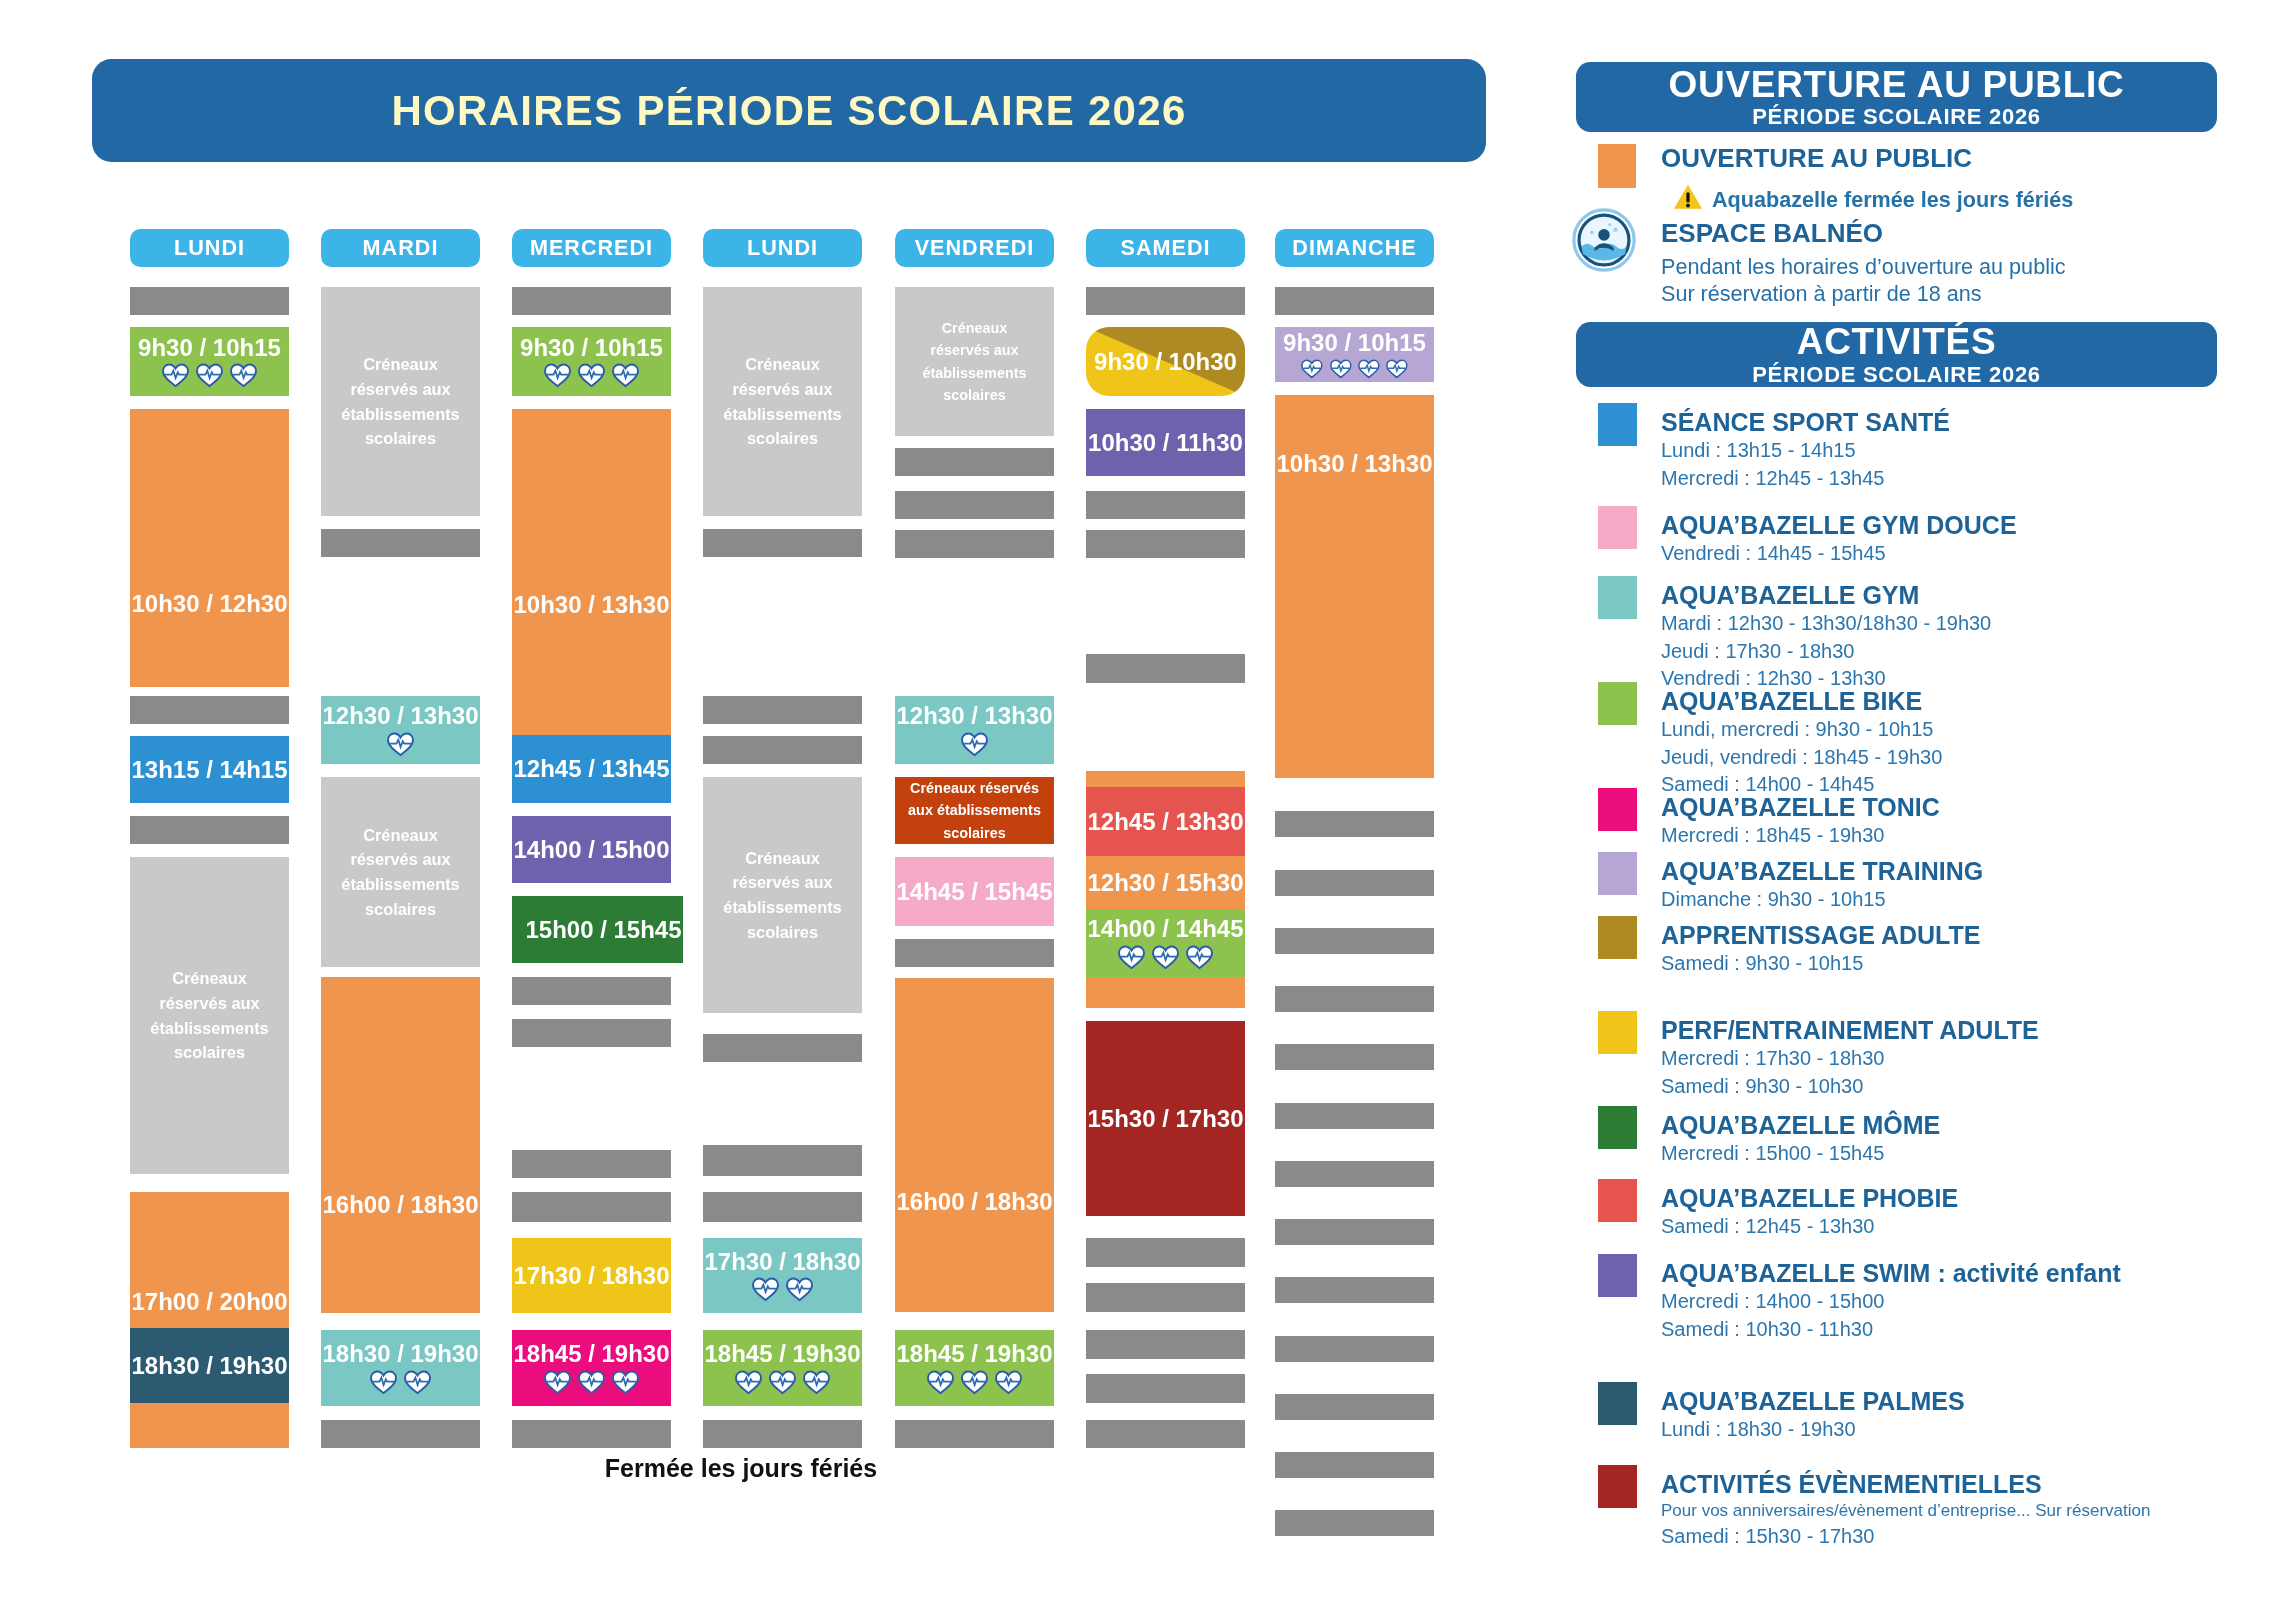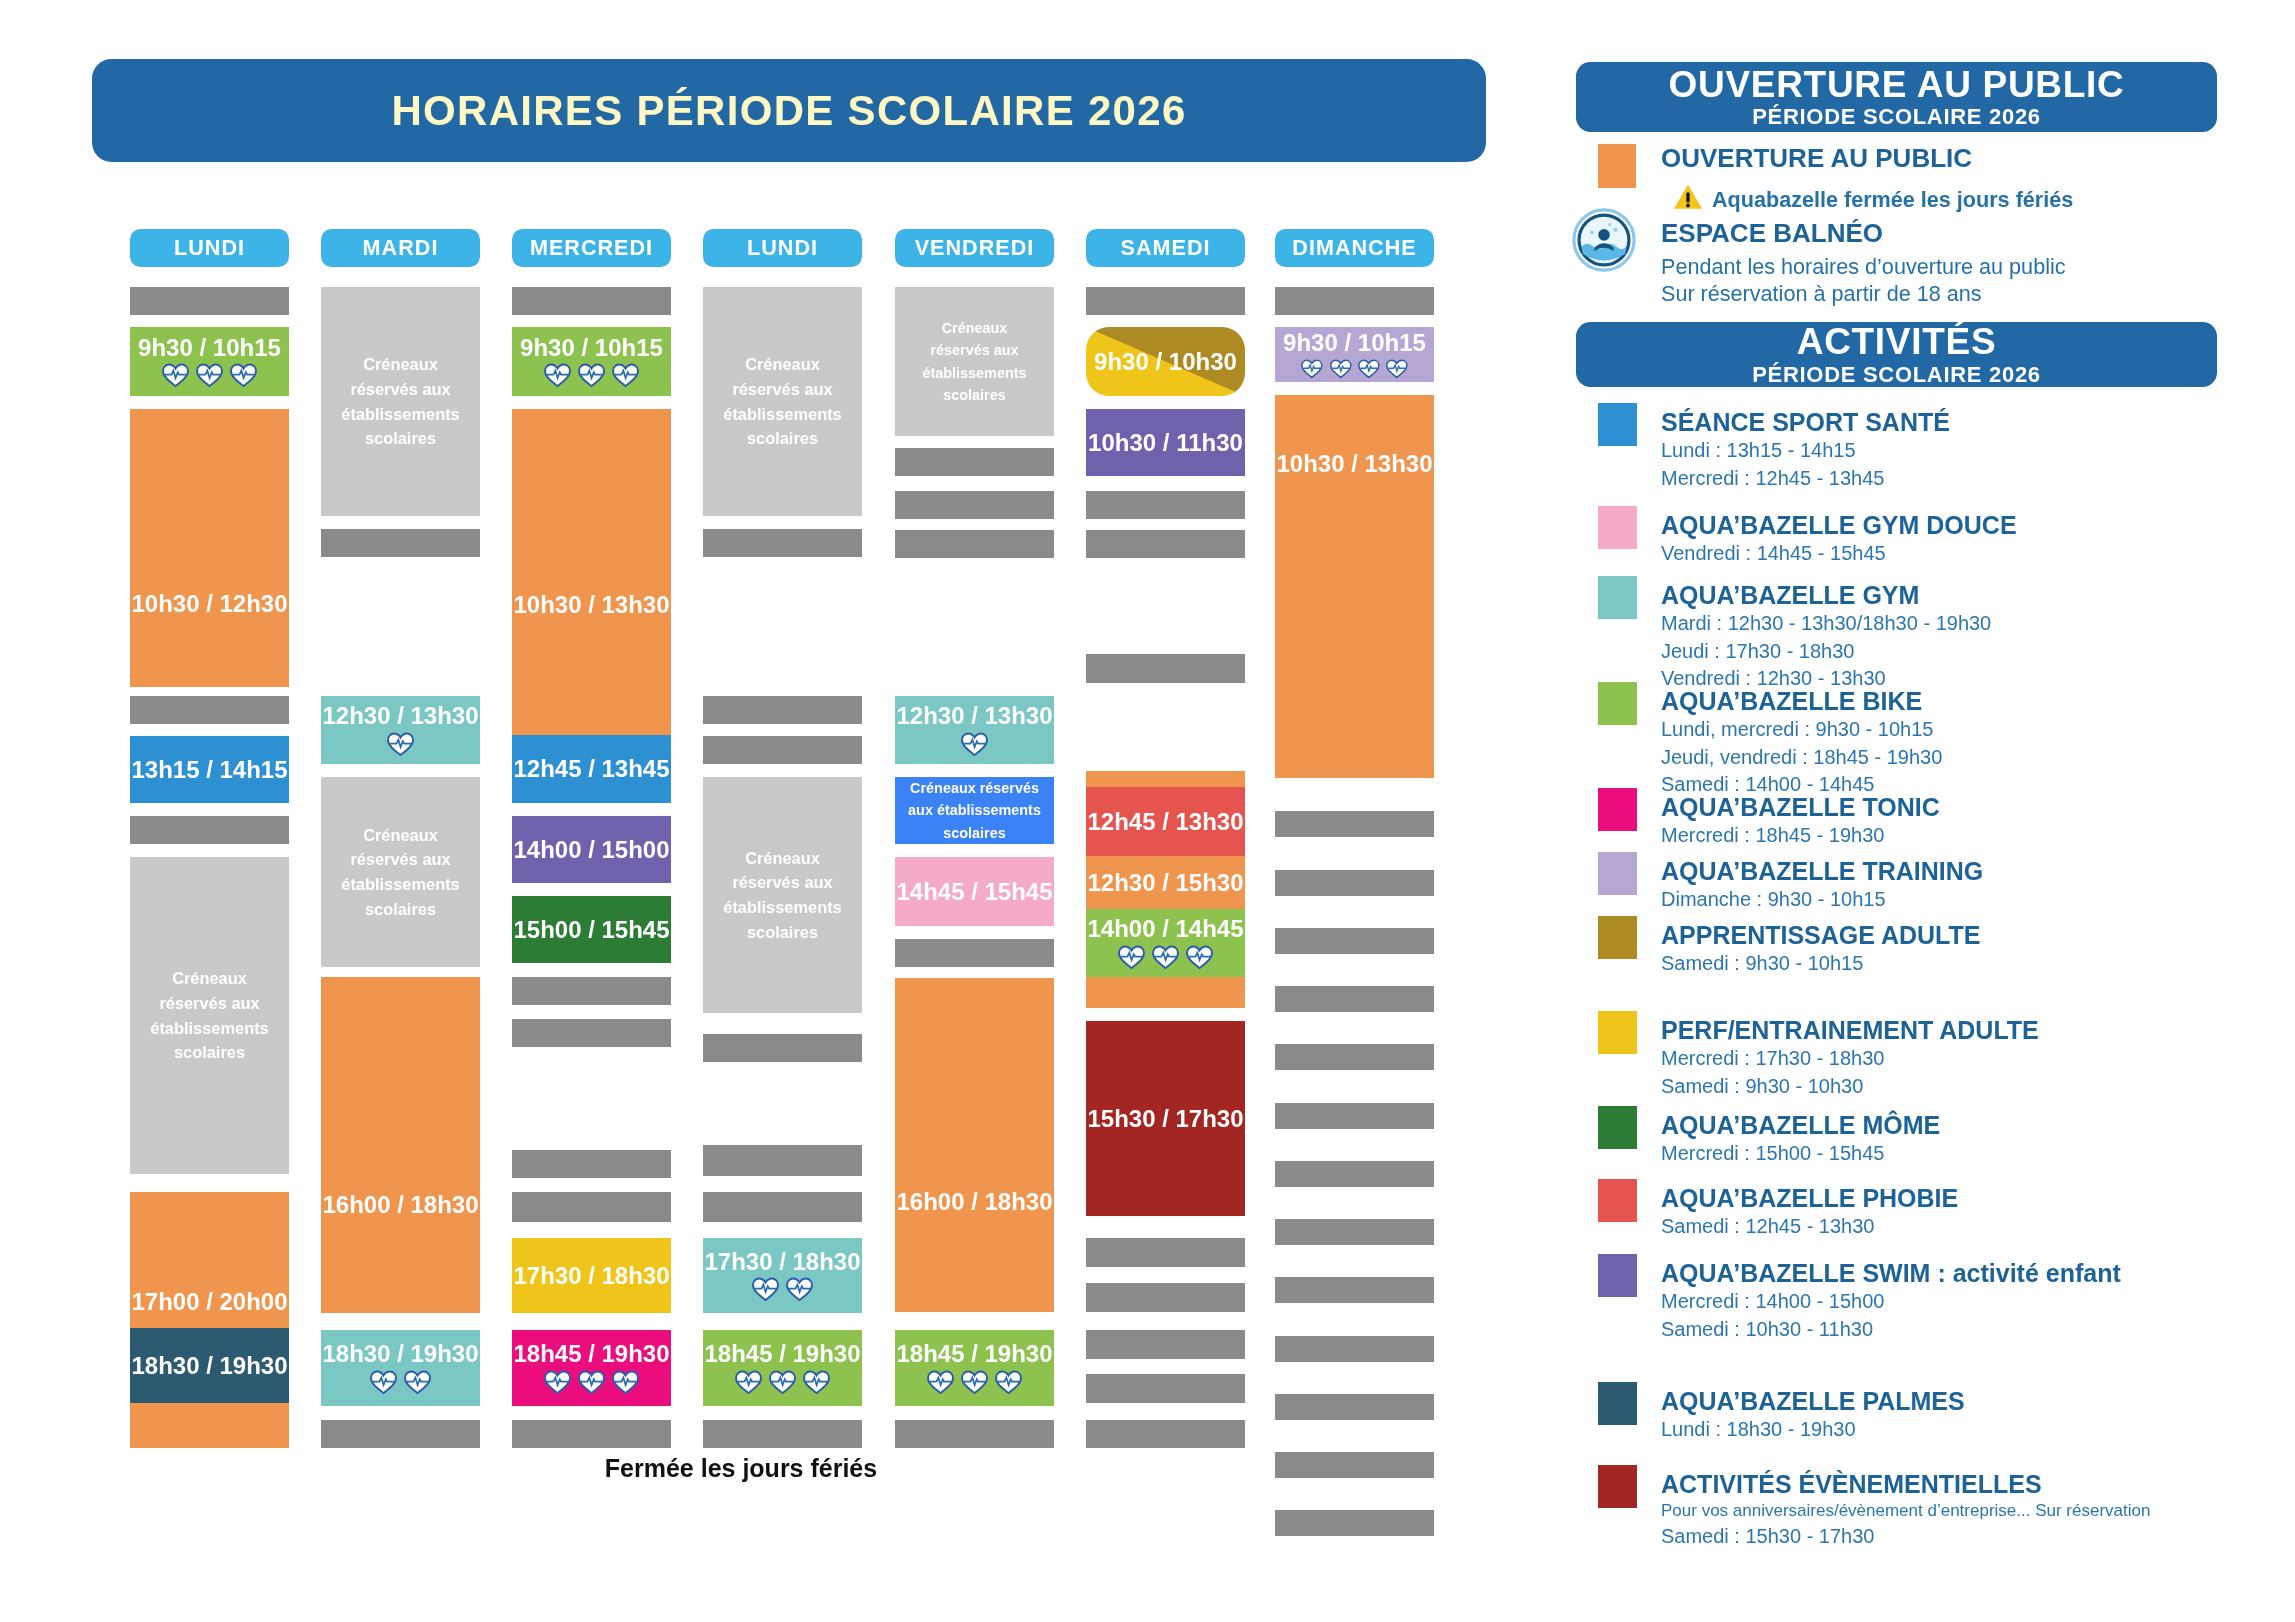--- a/index.html
+++ b/index.html
@@ -182,21 +182,21 @@
         <div class="blk" style="top: 735px; height: 68px; background: rgb(45, 144, 210);">
           <div class="lwrap">
             <div class="lbl">12h45 / 13h45</div>
           </div>
         </div>
         <div class="blk" style="top: 816px; height: 67px; background: rgb(112, 97, 172);">
           <div class="lwrap">
             <div class="lbl">14h00 / 15h00</div>
           </div>
         </div>
-        <div class="blk" style="top: 896px; height: 67px; background: rgb(44, 124, 53);">
+        <div class="blk" style="top: 896px; height: 67px; background: rgb(44, 124, 53); padding-left: 12px;">
           <div class="lwrap">
             <div class="lbl">15h00 / 15h45</div>
           </div>
         </div>
         <div class="blk" style="top: 977px; height: 27.5px; background: rgb(138, 138, 138);"></div>
         <div class="blk" style="top: 1019px; height: 27.5px; background: rgb(138, 138, 138);"></div>
         <div class="blk" style="top: 1150px; height: 27.5px; background: rgb(138, 138, 138);"></div>
         <div class="blk" style="top: 1192px; height: 30px; background: rgb(138, 138, 138);"></div>
         <div class="blk" style="top: 1238px; height: 75px; background: rgb(240, 197, 25);">
           <div class="lwrap">
@@ -286,21 +286,21 @@
           <div class="lwrap">
             <div class="lbl">12h30 / 13h30</div>
             <div class="hearts">
               <svg class="heart" viewBox="0 0 24 21">
                 <path d="M12 19.4C6 14.7 1.5 11.2 1.5 6.7 1.5 3.5 3.9 1.3 6.6 1.3c2.2 0 4.3 1.4 5.4 3.4 1.1-2 3.2-3.4 5.4-3.4 2.7 0 5.1 2.2 5.1 5.4 0 4.5-4.5 8-10.5 12.7z" fill="#ffffff" stroke="#2A5CA8" stroke-width="1.6"></path>
                 <polyline points="3.2,9.7 8.6,9.7 10.2,6.4 12.1,12.6 13.9,7.8 15,9.7 20.8,9.7" fill="none" stroke="#2A6CB0" stroke-width="1.5"></polyline>
               </svg>
             </div>
           </div>
         </div>
-        <div class="blk" style="top: 777px; height: 67px; background: #3b82f6;">
+        <div class="blk" style="top: 777px; height: 67px; background: #c2410c;">
           <div class="cren sm">Créneaux réservés<br>aux établissements<br>scolaires</div>
         </div>
         <div class="blk" style="top: 857px; height: 69px; background: rgb(245, 170, 200);">
           <div class="lwrap">
             <div class="lbl">14h45 / 15h45</div>
           </div>
         </div>
         <div class="blk" style="top: 939px; height: 28px; background: rgb(138, 138, 138);"></div>
         <div class="blk" style="top: 978px; height: 334px; background: rgb(240, 149, 78);">
           <div class="lwrap abs" style="top: 67%;">

